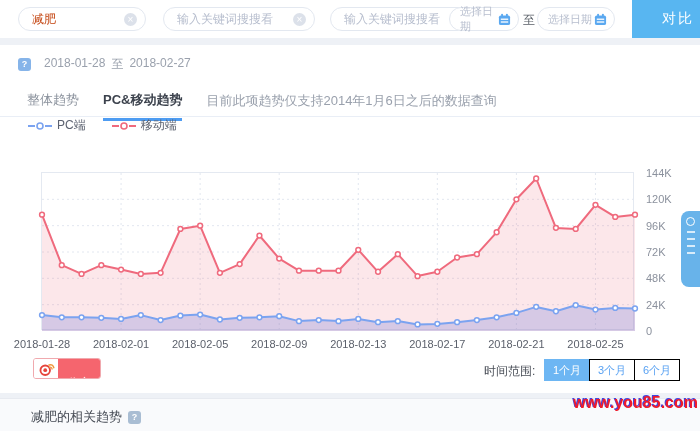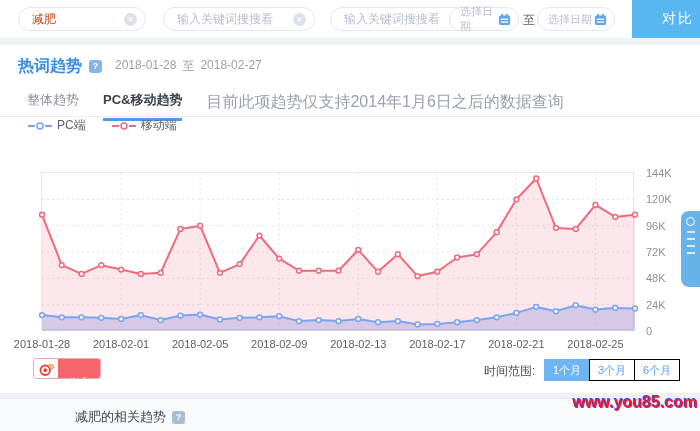--- a/index.html
+++ b/index.html
@@ -31,21 +31,21 @@
   
   .card { position:absolute; left:0; top:45px; width:700px; height:348px; background:#fff; }
   .title-row { position:absolute; left:18px; top:11px; display:flex; align-items:center; gap:7px; }
   .sec-title { font-size:16px; font-weight:bold; color:#3a8ce8; }
   .qbadge { width:13px; height:13px; border-radius:3px; background:#86b4e9; color:#fff;
             font-size:9px; font-weight:bold; line-height:13px; text-align:center; }
   .date-range { font-size:12px; color:#9aa1ad; display:flex; gap:6px; margin-left:6px; }
   .tabs { position:absolute; left:27px; top:46px; display:flex; gap:24px; align-items:flex-start; }
   .tab { font-size:13px; color:#8a919c; padding-bottom:9px; cursor:pointer; }
   .tab.active { color:#3c424d; font-weight:bold; border-bottom:3px solid #4e9cf2; }
-  .tab-note { font-size:16px; color:#9aa1ad; padding-top:1px; }
+  .tab-note { font-size:13px; color:#9aa1ad; padding-top:1px; }
   .tab-divider { position:absolute; left:0; top:71px; width:700px; height:1px; background:#e9eef6; }
 
   .legend { position:absolute; left:28px; top:72px; display:flex; gap:26px; align-items:center; }
   .legend-item { display:flex; align-items:center; gap:5px; cursor:pointer; }
   .legend-item span { font-size:12px; color:#5c6270; }
 
   .plot { position:absolute; left:41px; top:127px; width:593px; height:158px;
           border:1px solid #e4e9f1; background:#fff; }
   .plot svg { overflow:visible; display:block; }
 
@@ -56,21 +56,21 @@
 
   .timerange-label { position:absolute; left:484px; top:318px; font-size:12px; color:#4a4f58; }
   .timerange { position:absolute; left:545px; top:314px; display:flex; }
   .tr-btn { width:46px; height:22px; font-size:11px; font-family:inherit; border:1px solid #000000;
             background:#fff; color:#58a1f2; margin-left:-1px; cursor:pointer; }
   .tr-btn.active { background:#6db6f3; color:#fff; border-color:#6db6f3; }
 
   
   .related { position:absolute; left:0; top:398px; width:700px; height:33px; background:#f9fafc;
              border-top:1px solid #e7eaf0; }
-  .related-row { position:absolute; left:31px; top:9px; display:flex; align-items:center; gap:6px;margin-left:44px; }
+  .related-row { position:absolute; left:31px; top:9px; display:flex; align-items:center; gap:6px; }
   .related-title { font-size:13px; color:#454a54; }
   .qbadge.gray { background:#a9bdd3; }
 
   
   .watermark { position:absolute; right:2px; top:394px; text-align:center; pointer-events:none; z-index:30; }
   .wm1 { font-size:20px; font-weight:bold; color:#f2121e; text-shadow:-2px 1px 0 #4b3ce0; line-height:18px; }
   .wm2 { font-size:16px; font-weight:bold; color:#ee1a2b; text-shadow:-1px -1px 0 #4444dd; line-height:17px; }
 
   
   .floater { position:absolute; right:0; top:211px; width:19px; height:76px; background:#68b3ea;
@@ -116,21 +116,20 @@
         <rect x="8.6" y="0.7" width="2" height="3.2" rx="1" fill="#5aa8f0"></rect>
         <rect x="3" y="6" width="8" height="1.4" fill="#fff"></rect>
         <rect x="3" y="9" width="8" height="1.4" fill="#fff"></rect>
       </svg>
     </div>
     <button class="compare">对比</button>
   </div>
 
   <div class="card">
     <div class="title-row">
-      <span class="sec-title">热词趋势</span>
       <span class="qbadge">?</span>
       <span class="date-range">
         <span>2018-01-28</span>
         <span>至</span>
         <span>2018-02-27</span>
       </span>
     </div>
 
     <div class="tabs">
       <div class="tab">整体趋势</div>

